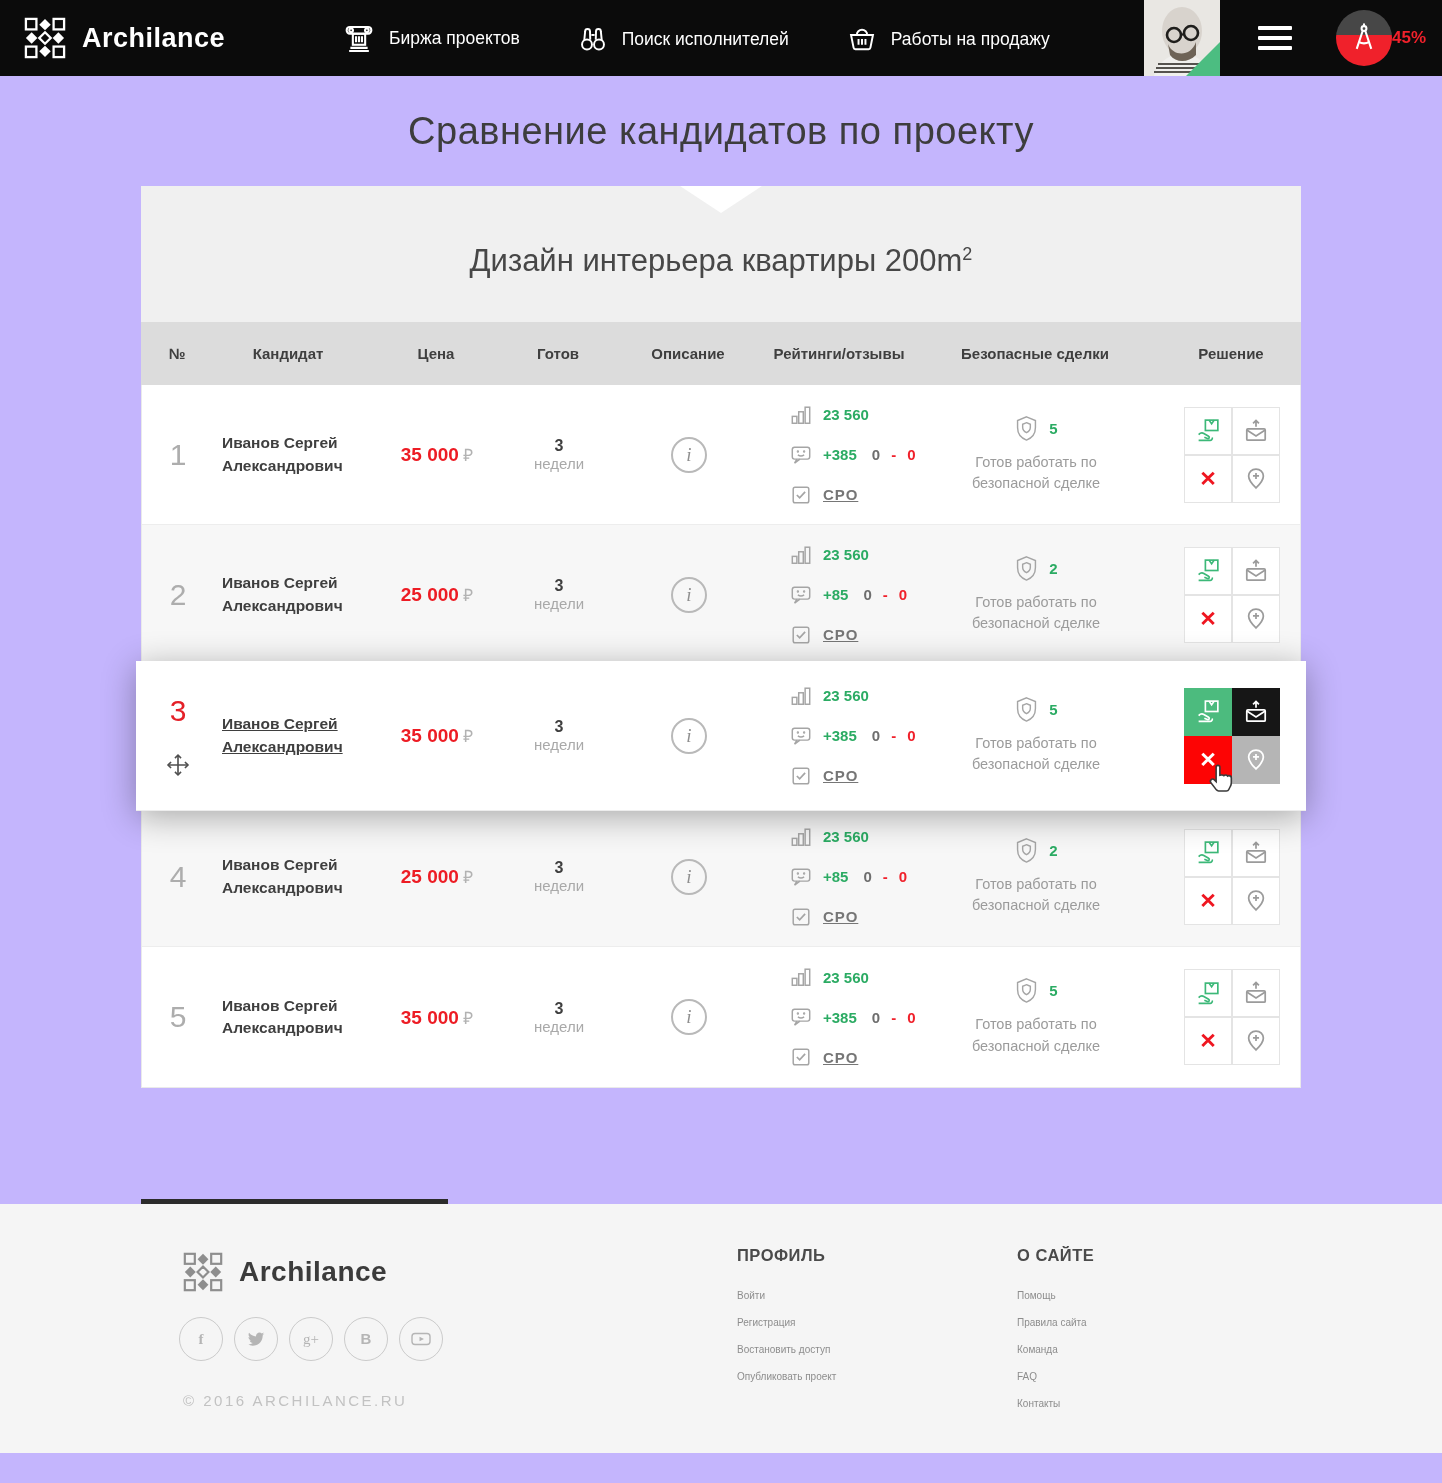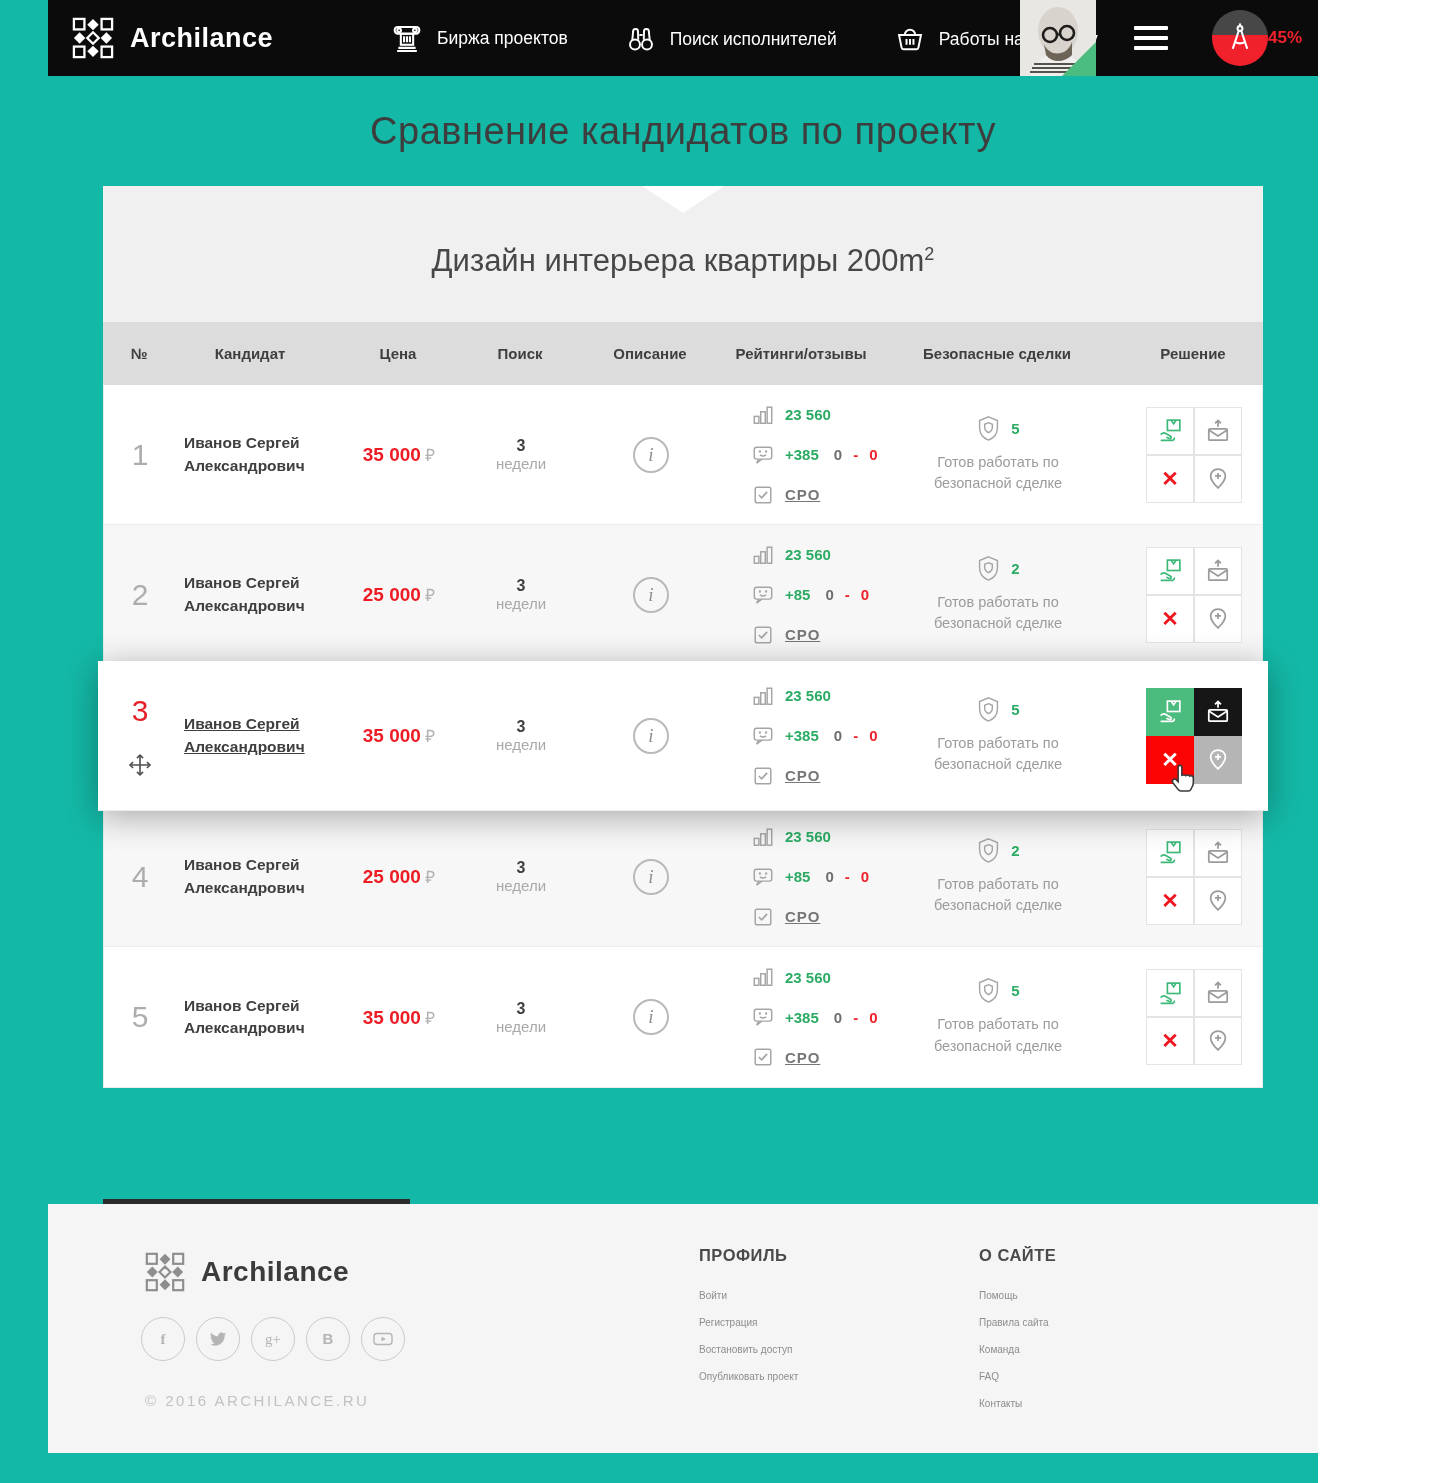--- a/index.html
+++ b/index.html
@@ -1,17 +1,17 @@
 <!DOCTYPE html>
 <html><head>
 <meta charset="utf-8">
 <style>
   * { margin:0; padding:0; box-sizing:border-box; }
   body { font-family:"Liberation Sans", sans-serif; background:#fff; }
-  .page { width:1318px; height:1483px; background:#14b8a6; overflow:hidden; position:relative;padding-left:48px; }
+  .page { width:1442px; height:1483px; background:#c4b5fd; overflow:hidden; position:relative; }
 
   
   .topbar { height:76px; background:#0b0b0b; display:flex; align-items:center; position:relative; }
   .brand { display:flex; align-items:center; gap:16px; margin-left:24px; cursor:pointer; }
   .logo { color:#fff; display:flex; }
   .brand-text { color:#fff; font-size:27px; font-weight:600; letter-spacing:.5px; }
   .nav { display:flex; align-items:flex-end; gap:58px; margin-left:118px; }
   .nav-item { display:flex; align-items:center; gap:14px; color:#fff; font-size:17.5px; cursor:pointer; text-decoration:none; }
   .nav-icon { display:flex; color:#fff; }
   .top-right { position:absolute; right:0; top:0; height:76px; display:flex; align-items:center; }
@@ -214,21 +214,21 @@
 
     <section class="band">
       <div class="notch"></div>
       <h2><span>Дизайн интерьера квартиры 200m</span><sup>2</sup></h2>
     </section>
 
     <div class="grid8 thead">
       <div class="th">№</div>
       <div class="th">Кандидат</div>
       <div class="th">Цена</div>
-      <div class="th">Поиск</div>
+      <div class="th">Готов</div>
       <div class="th">Описание</div>
       <div class="th">Рейтинги/отзывы</div>
       <div class="th">Безопасные сделки</div>
       <div class="th">Решение</div>
     </div>
 
     <div class="tbody">
 
     <div class="grid8 trow">
           <div class="cell c-num">

